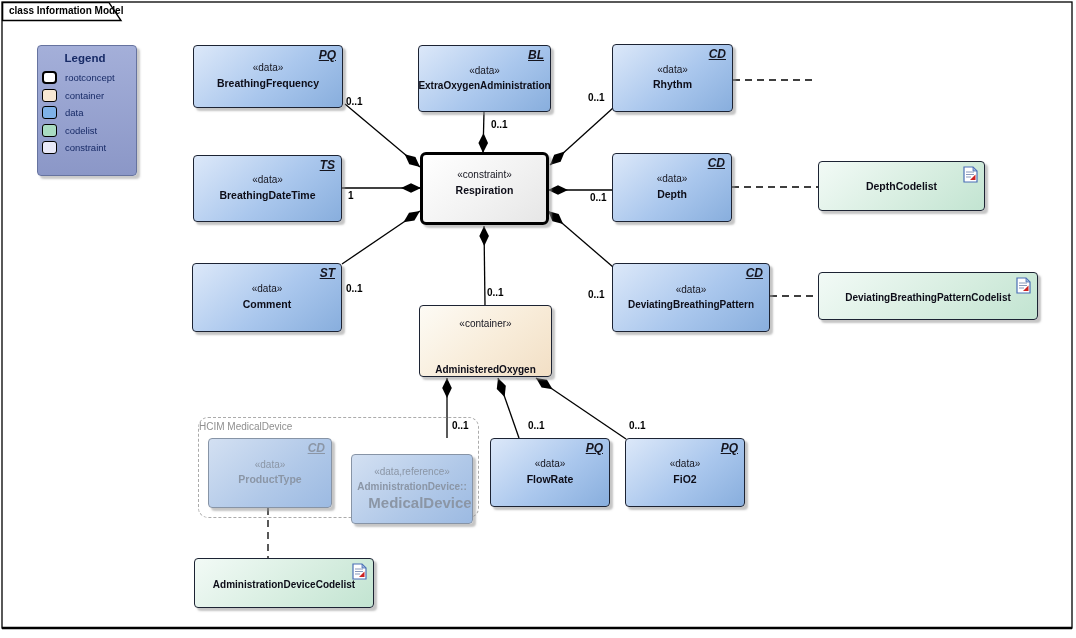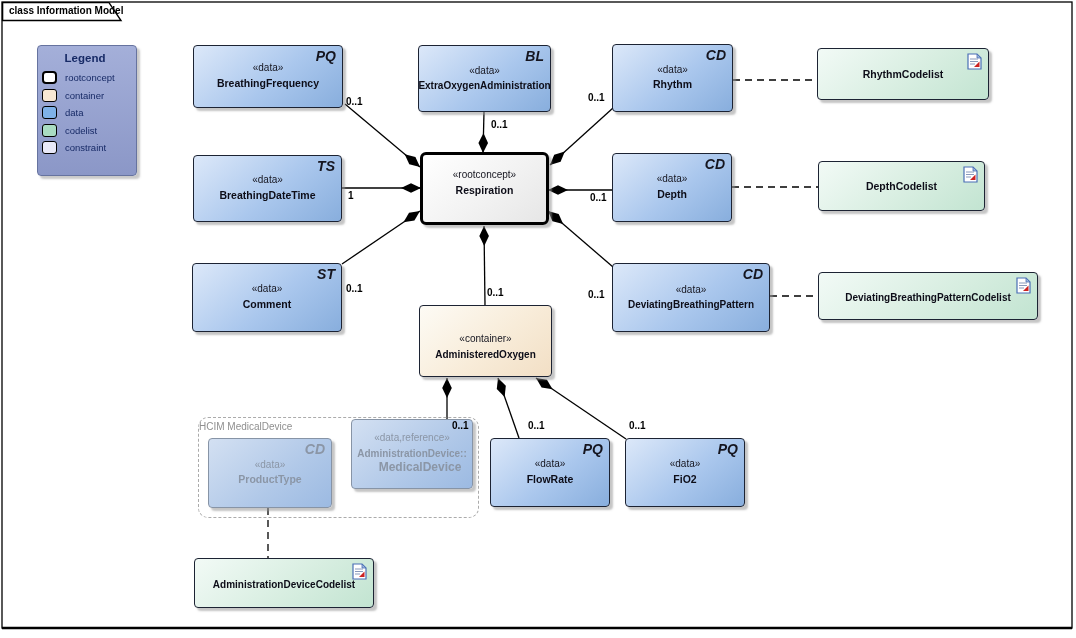--- a/index.html
+++ b/index.html
@@ -9,27 +9,27 @@
 
   .node{position:absolute;box-sizing:border-box;z-index:2;
         border:1.4px solid #1c2333;border-radius:4px;
         box-shadow:3px 3px 2px rgba(150,150,150,.55);
         display:flex;flex-direction:column;align-items:center;justify-content:center;
         text-align:center;}
   .data-node{background:linear-gradient(140deg,#dce8f9 0%,#aac7ed 55%,#88aedd 100%);}
   .root-node{background:linear-gradient(140deg,#ffffff 0%,#f2f2f2 55%,#e6e6e6 100%);
              border:3.2px solid #000;border-radius:6px;justify-content:flex-start;padding-top:14px;}
   .container-node{background:linear-gradient(140deg,#fdfbf5 0%,#f8ecd9 55%,#f2dfc5 100%);
-                  justify-content:center;padding-top:12px;}
+                  justify-content:space-between;padding-top:12px;}
   .codelist-node{background:linear-gradient(140deg,#f2faf6 0%,#d8eee1 55%,#c2e4d1 100%);}
   .ghost{border-color:#8794a6;background:linear-gradient(140deg,#d3e0f2 0%,#b0c8e8 60%,#9cbae2 100%);}
 
   .stereo{font-size:10px;color:#15151f;line-height:1.25;}
   .nname{font-size:10.5px;font-weight:bold;color:#0d0d18;line-height:1.3;margin-top:2px;white-space:nowrap;}
-  .type-code{position:absolute;top:2px;right:6px;font-size:14px;font-style:italic;font-weight:bold;color:#15151f;}
+  .type-code{position:absolute;top:2px;right:6px;font-size:12px;font-style:italic;font-weight:bold;color:#15151f;text-decoration:underline;}
   .ghost .stereo,.ghost .nname,.ghost .type-code{color:#8b96a6;}
 
   .mult{position:absolute;z-index:3;font-size:10px;font-weight:bold;color:#000;}
 
   .group-box{position:absolute;z-index:1;box-sizing:border-box;
              border:1.6px dashed #ababab;border-radius:10px;background:transparent;}
   .group-label{position:absolute;top:3px;left:0;width:100%;
                font-size:10px;color:#8f8f8f;}
 
   .tab-label{position:absolute;left:9px;top:5px;z-index:4;font-size:10px;font-weight:bold;color:#000;}
@@ -133,21 +133,21 @@
     <span class="nname">Rhythm</span>
   </div>
 
   <div class="node data-node" style="left:193px;top:155px;width:149px;height:67px;">
     <span class="type-code">TS</span>
     <span class="stereo">«data»</span>
     <span class="nname">BreathingDateTime</span>
   </div>
 
   <div class="node root-node" style="left:420px;top:152px;width:129px;height:73px;">
-    <span class="stereo">«rootconcept»</span>
+    <span class="stereo">«constraint»</span>
     <span class="nname">Respiration</span>
   </div>
 
   <div class="node data-node" style="left:612px;top:153px;width:120px;height:69px;">
     <span class="type-code">CD</span>
     <span class="stereo">«data»</span>
     <span class="nname">Depth</span>
   </div>
 
   <div class="node data-node" style="left:192px;top:263px;width:150px;height:69px;">
@@ -166,49 +166,38 @@
     <span class="stereo">«container»</span>
     <span class="nname" style="font-size:10px;">AdministeredOxygen</span>
   </div>
 
   <div class="node data-node ghost" style="left:208px;top:438px;width:124px;height:70px;">
     <span class="type-code">CD</span>
     <span class="stereo">«data»</span>
     <span class="nname">ProductType</span>
   </div>
 
-  <div class="node data-node ghost" style="left:351px;top:419px;width:122px;height:70px;">
+  <div class="node data-node ghost" style="left:351px;top:454px;width:122px;height:70px;">
     <span class="stereo">«data,reference»</span>
     <span class="nname" style="font-size:10px;">AdministrationDevice::</span>
-    <span class="nname" style="font-size:12px;margin-top:0;margin-left:16px;">MedicalDevice</span>
+    <span class="nname" style="font-size:15px;margin-top:0;margin-left:16px;">MedicalDevice</span>
   </div>
 
   <div class="node data-node" style="left:490px;top:438px;width:120px;height:69px;">
     <span class="type-code">PQ</span>
     <span class="stereo">«data»</span>
     <span class="nname">FlowRate</span>
   </div>
 
   <div class="node data-node" style="left:625px;top:438px;width:120px;height:69px;">
     <span class="type-code">PQ</span>
     <span class="stereo">«data»</span>
     <span class="nname">FiO2</span>
   </div>
 
-  <div class="node codelist-node" style="left:817px;top:48px;width:172px;height:52px;">
-    <span class="nname">RhythmCodelist</span>
-    <svg class="doc-icon" width="15" height="17" viewBox="0 0 15 17">
-      <path d="M1,1 H10 L14,5 V16 H1 Z" fill="#ffffff" stroke="#4a6fb5" stroke-width="1.2"></path>
-      <path d="M10,1 L14,5 H10 Z" fill="#9db6dd" stroke="#4a6fb5" stroke-width="0.8"></path>
-      <line x1="3" y1="6" x2="11" y2="6" stroke="#8899bb" stroke-width="1"></line>
-      <line x1="3" y1="8.5" x2="11" y2="8.5" stroke="#8899bb" stroke-width="1"></line>
-      <line x1="3" y1="11" x2="8" y2="11" stroke="#8899bb" stroke-width="1"></line>
-      <polygon points="7,14 12.5,8.5 12.5,14" fill="#cc2222"></polygon>
-    </svg>
-  </div>
 
   <div class="node codelist-node" style="left:818px;top:161px;width:167px;height:50px;">
     <span class="nname">DepthCodelist</span>
     <svg class="doc-icon" width="15" height="17" viewBox="0 0 15 17">
       <path d="M1,1 H10 L14,5 V16 H1 Z" fill="#ffffff" stroke="#4a6fb5" stroke-width="1.2"></path>
       <path d="M10,1 L14,5 H10 Z" fill="#9db6dd" stroke="#4a6fb5" stroke-width="0.8"></path>
       <line x1="3" y1="6" x2="11" y2="6" stroke="#8899bb" stroke-width="1"></line>
       <line x1="3" y1="8.5" x2="11" y2="8.5" stroke="#8899bb" stroke-width="1"></line>
       <line x1="3" y1="11" x2="8" y2="11" stroke="#8899bb" stroke-width="1"></line>
       <polygon points="7,14 12.5,8.5 12.5,14" fill="#cc2222"></polygon>

